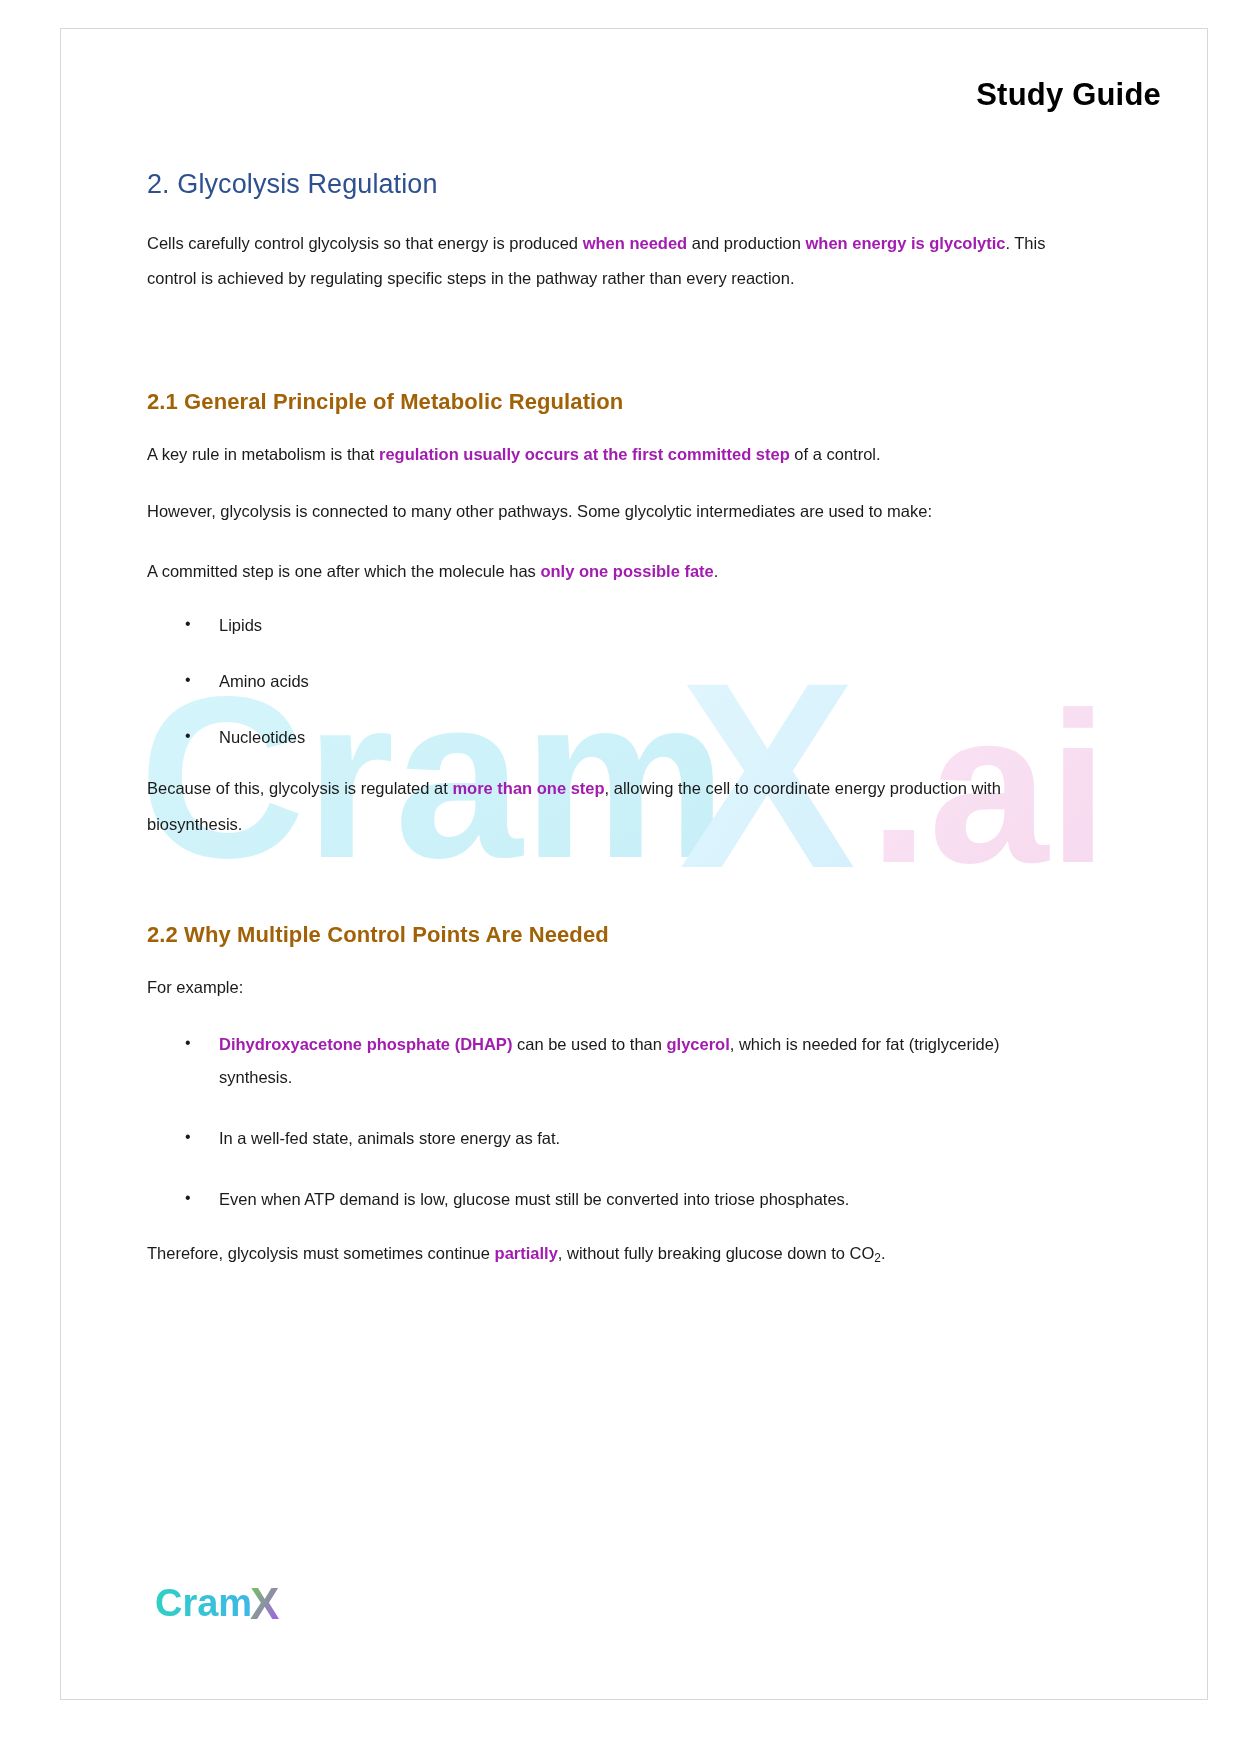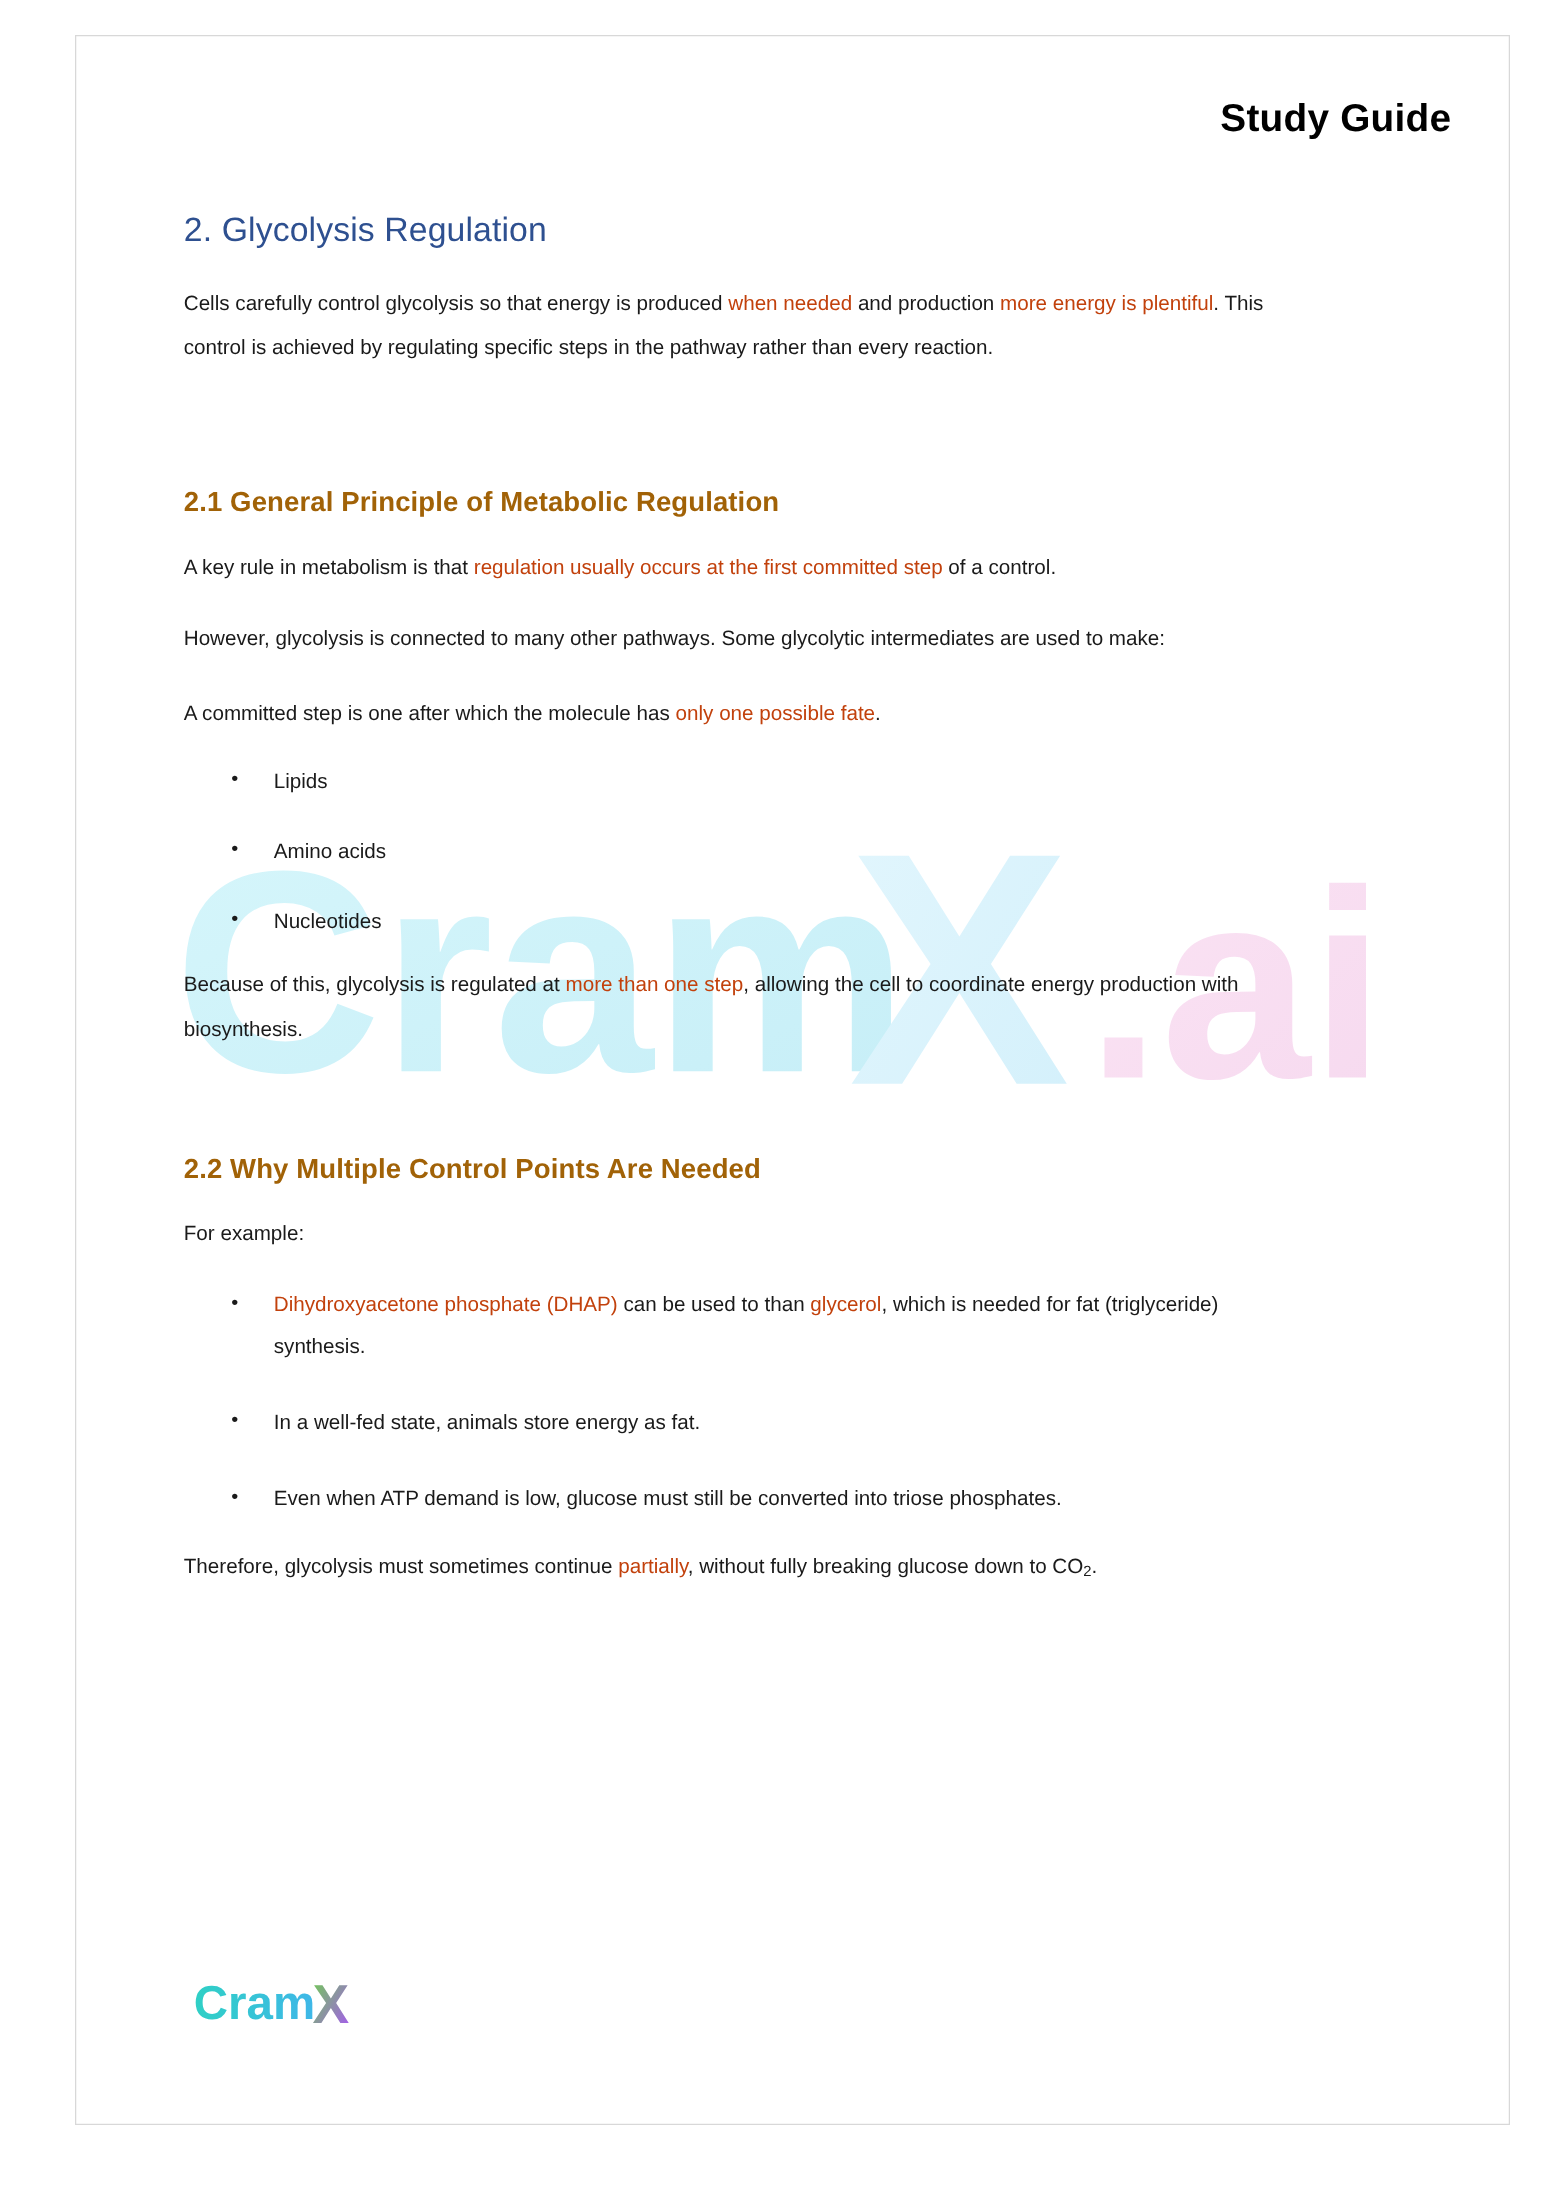--- a/index.html
+++ b/index.html
@@ -84,21 +84,21 @@
 
   p.body {
     font-family: "Liberation Sans", sans-serif;
     font-size: 16.5px;
     line-height: 2.15;
     color: #1a1a1a;
     margin: 0 0 24px 0;
     text-align: left;
   }
   p.body.tight { margin-bottom: 22px; }
-  b, .b { font-weight: normal; color: #c2410c; }
+  b, .b { font-weight: bold; color: #a21caf; }
 
   ul.bullets {
     list-style: none;
     margin: 10px 0 14px 0;
     padding: 0;
   }
   ul.bullets li {
     position: relative;
     padding-left: 72px;
     font-family: "Liberation Sans", sans-serif;
@@ -156,21 +156,21 @@
       <text x="0" y="190" font-family="'Liberation Sans', sans-serif" font-size="230" font-weight="bold" fill="url(#wmCram)">Cram</text>
       <text x="540" y="200" font-family="'Liberation Sans', sans-serif" font-size="265" font-weight="bold" fill="url(#wmX)">X</text>
       <text x="730" y="195" font-family="'Liberation Sans', sans-serif" font-size="215" font-weight="bold" fill="url(#wmAi)">.ai</text>
     </svg>
   </div>
 
   <div class="content">
 
     <h1 class="sec">2. Glycolysis Regulation</h1>
 
-    <p class="body"><span>Cells carefully control glycolysis so that energy is produced </span><b>when needed</b><span> and production </span><b>more energy is plentiful</b><span>. This control is achieved by regulating specific steps in the pathway rather than every reaction.</span></p>
+    <p class="body"><span>Cells carefully control glycolysis so that energy is produced </span><b>when needed</b><span> and production </span><b>when energy is glycolytic</b><span>. This control is achieved by regulating specific steps in the pathway rather than every reaction.</span></p>
 
     <div class="spacer-lg"></div>
 
     <h2 class="sub">2.1 General Principle of Metabolic Regulation</h2>
 
     <p class="body tight"><span>A key rule in metabolism is that </span><b>regulation usually occurs at the first committed step</b><span> of a control.</span></p>
 
     <p class="body">However, glycolysis is connected to many other pathways. Some glycolytic intermediates are used to make:</p>
 
     <p class="body tight"><span>A committed step is one after which the molecule has </span><b>only one possible fate</b><span>.</span></p>

